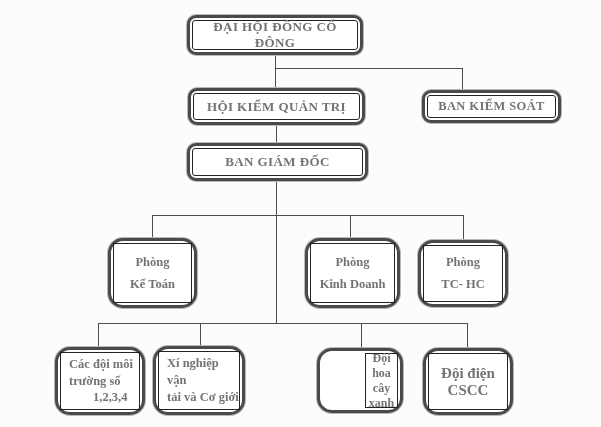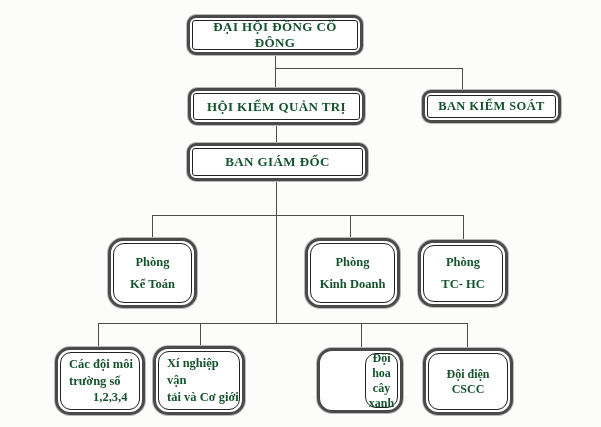--- a/index.html
+++ b/index.html
@@ -42,27 +42,27 @@
   }
   .node .inner {
     position: absolute;
     inset: 2px;
     border: 1px solid #232323;
     display: flex;
     flex-direction: column;
     align-items: center;
     justify-content: center;
     text-align: center;
-    color: #14532d;
+    color: #737373;
     font-weight: bold;
   }
   .wide  { border-radius: 9px; }
   .wide .inner  { border-radius: 3px; font-size: 13px; letter-spacing: 0.4px; }
   .small { border-radius: 15px; }
-  .small .inner { border-radius: 11px; font-size: 12.5px; }
+  .small .inner { border-radius: 0; font-size: 12.5px; }
   .twoLine .inner { row-gap: 7px; }
   .leftText .inner {
     align-items: flex-start;
     text-align: left;
     padding-left: 8px;
     row-gap: 0;
     line-height: 1.35;
     justify-content: center;
   }
 
@@ -73,21 +73,21 @@
   .n-bgd        { left: 187px; top: 143px; width: 181px; height: 38px; }
   .n-ketoan     { left: 108px; top: 238px; width: 89px;  height: 70px; }
   .n-kinhdoanh  { left: 305px; top: 238px; width: 95px;  height: 70px; }
   .n-tchc       { left: 418px; top: 240px; width: 90px;  height: 67px; }
   .n-moitruong  { left: 55px;  top: 347px; width: 90px;  height: 68px; }
   .n-moitruong .ln:nth-child(3) { margin-left: 24px; }
   .n-xinghiep   { left: 153px; top: 346px; width: 92px;  height: 69px; }
   .n-hoacayxanh { left: 317px; top: 348px; width: 86px;  height: 65px; }
   .n-hoacayxanh .inner { font-size: 12px; margin-left: 43px; }
   .n-diencscc   { left: 423px; top: 348px; width: 90px;  height: 67px; }
-  .n-diencscc .inner { font-size: 12px; }
+  .n-diencscc .inner { font-size: 15px; }
 </style>
 </head>
 <body>
 
 <div class="canvas">
 
   <div class="vline l-v1"></div>
   <div class="hline l-h1"></div>
   <div class="vline l-v2"></div>
   <div class="vline l-v3"></div>

